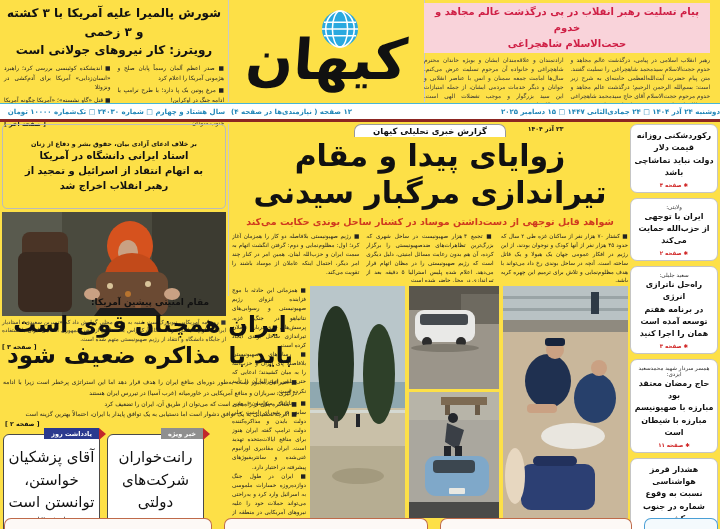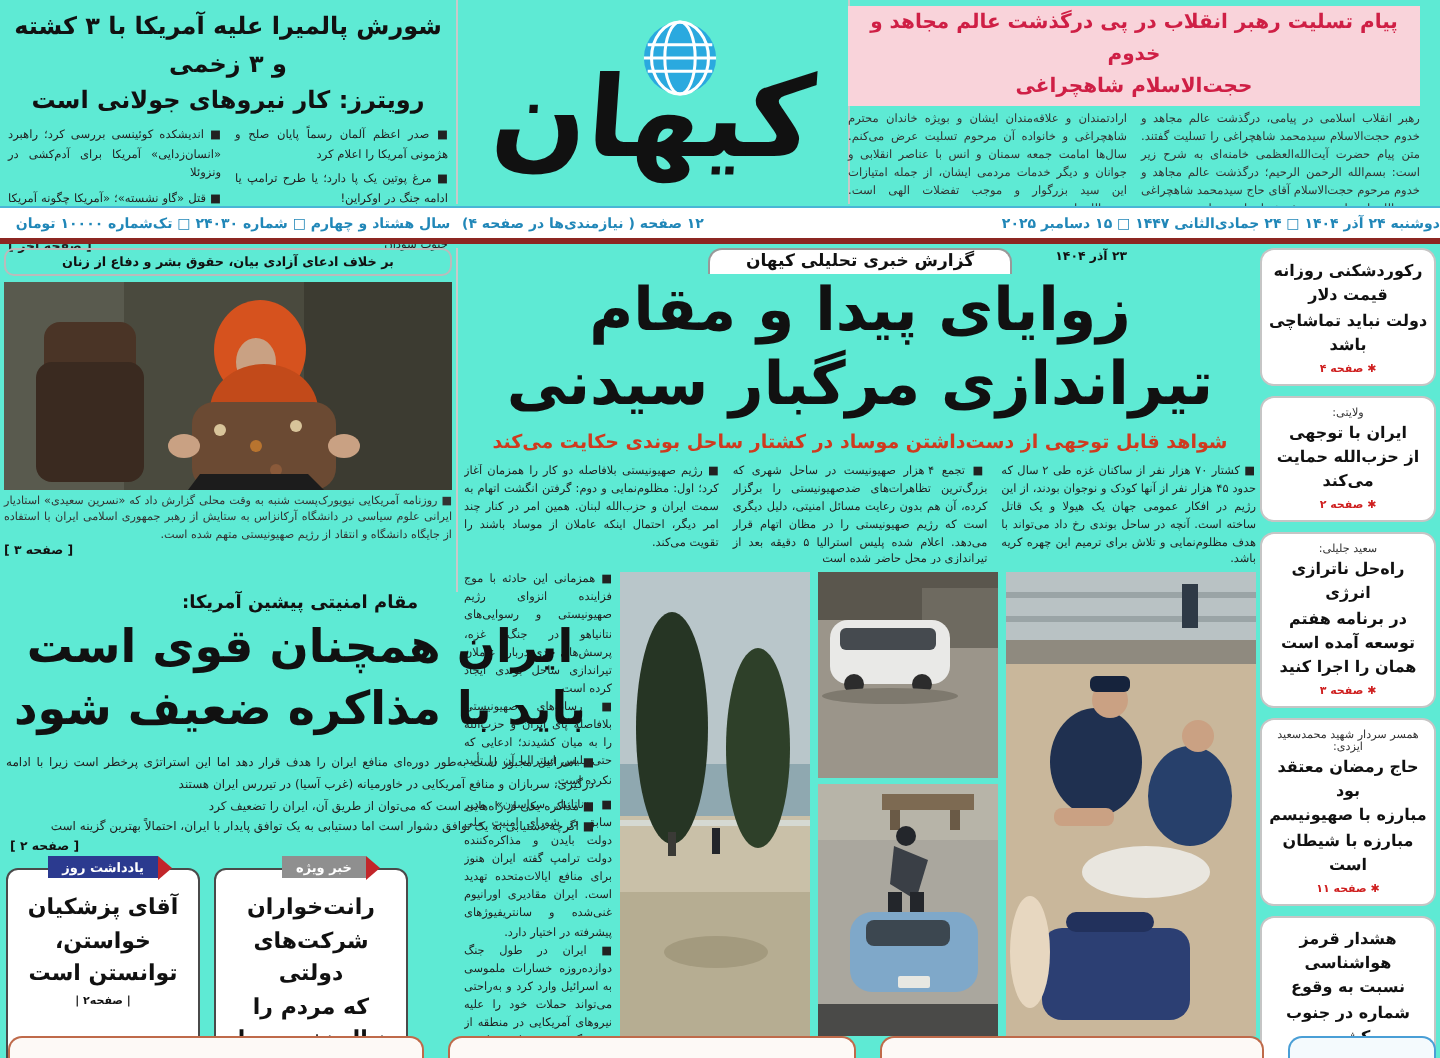--- a/index.html
+++ b/index.html
@@ -1,16 +1,16 @@
 <!DOCTYPE html>
 <html lang="fa" dir="rtl" style="--teal: #2187b8; --dark_red: #8c2622; --pink_bg: #f9d3da; --pink_text: #cf1f45; --deck_red: #cf3a1f; --note_label_bg: #2b3a8f; --special_label_bg: #8f8f8f;"><head>
 <meta charset="utf-8">
 <style>
   html,body{margin:0;padding:0;background:#e8e8e8}
-  #page{position:relative;width:720px;height:529px;background:#5eead4;overflow:hidden;
+  #page{position:relative;width:720px;height:529px;background:#fde047;overflow:hidden;
         direction:rtl;font-family:"DejaVu Sans","Liberation Sans",sans-serif;color:#111}
   .vline{position:absolute;width:1px;background:#c9c9c9}
 
   
   .palmyra{position:absolute;left:2px;top:4px;width:224px}
   .palmyra-headline{margin:0;font-size:12px;font-weight:bold;text-align:center;line-height:1.55;white-space:pre-line}
   .palmyra-items{display:flex;gap:7px;margin-top:4px;padding:0 2px}
   .palmyra-col{flex:1;font-size:5.8px;line-height:1.7;text-align:justify;color:#222}
   .p-item{margin-bottom:3px}
   .palmyra-ref{font-size:6.3px;font-weight:bold;text-align:left;margin-top:2px}
@@ -40,43 +40,43 @@
   
   .sidebar{position:absolute;left:630px;top:124px;width:88px;display:flex;flex-direction:column;gap:5px}
   .side-box{border:1px solid #c5c5c5;border-radius:7px;background:#fff;text-align:center;padding:5px 3px 4px}
   .side-kicker{font-size:5.6px;color:#333;margin-bottom:1px}
   .side-kicker:empty{display:none}
   .side-headline{font-size:8px;font-weight:bold;line-height:1.55;white-space:pre-line}
   .side-ref{font-size:5.5px;color:#cf2020;font-weight:bold;margin-top:2px}
 
   
   .professor{position:absolute;left:2px;top:124px;width:224px}
-  .prof-box{border:1px solid #bbb;border-radius:5px;text-align:center;padding:2px}
+  .prof-box{border:1px solid #bbb;border-radius:5px;text-align:center;padding:15px}
   .prof-kicker{font-size:6.4px;font-weight:bold}
   .prof-headline{margin:0;font-size:10px;font-weight:bold;line-height:1.5;white-space:pre-line}
   .prof-photo{height:104px;margin-top:3px;overflow:hidden;background:#44443a}
   .prof-photo svg{display:block}
   .prof-caption{font-size:5.6px;text-align:justify;line-height:1.5;color:#333;margin-top:2px}
   .prof-ref{font-size:6.2px;font-weight:bold;text-align:left}
 
   
   .iran{position:absolute;left:0;top:297px;width:300px;text-align:center}
   .iran-kicker{font-size:9px;font-weight:bold}
   .iran-headline{margin:2px 0 0;font-size:23px;font-weight:bold;line-height:1.35;white-space:pre-line;letter-spacing:-0.5px}
   .iran-bullets{font-size:6px;text-align:justify;line-height:1.8;color:#222;margin-top:6px;padding:0 3px;white-space:pre-line}
   .iran-ref{font-size:6.2px;font-weight:bold;text-align:left;padding-left:5px}
   .iran-boxes{display:flex;gap:7px;margin-top:7px;justify-content:flex-end;padding:0 3px}
   .tag-box{position:relative;border:1.5px solid #4a4a4a;border-radius:6px;background:#fff;width:97px;
            padding:11px 3px 3px;text-align:center;box-sizing:border-box}
-  .tag-label{position:absolute;top:-7px;right:20px;color:#fff;font-size:6.5px;font-weight:bold;padding:1.5px 7px}
+  .tag-label{position:absolute;top:-7px;right:0;color:#fff;font-size:6.5px;font-weight:bold;padding:1.5px 7px}
   .tag-label.note{background:var(--note_label_bg,#2b3a8f)}
   .tag-label.special{background:var(--special_label_bg,#8f8f8f)}
   .tag-label::after{content:"";position:absolute;right:-7px;top:0;
                     border-top:6.5px solid transparent;border-bottom:6.5px solid transparent;border-left:7px solid #c2262a}
-  .tag-headline{font-size:11px;font-weight:bold;line-height:1.5;white-space:pre-line}
+  .tag-headline{font-size:15px;font-weight:normal;line-height:1.5;white-space:pre-line}
   .tag-ref{font-size:5.5px;font-weight:bold;margin-top:2px}
 
   
   .sydney{position:absolute;left:232px;top:124px;width:396px}
   .sydney-kicker{display:block;margin:0 auto;width:fit-content;border:1px solid #999;border-bottom:none;
                  border-radius:7px 7px 0 0;font-size:8.5px;font-weight:bold;padding:1px 18px;background:#fff;text-align:center}
   .sydney-headline{margin:1px 0 0;font-size:30px;font-weight:bold;text-align:center;line-height:1.22;
                    white-space:pre-line;letter-spacing:-1px}
   .sydney-deck{color:var(--deck_red,#cf3a1f);font-size:9.5px;font-weight:bold;text-align:center;margin-top:5px}
   .sydney-body{display:flex;gap:7px;margin-top:5px;height:50px;overflow:hidden}
@@ -238,20 +238,22 @@
 ■ رسانه‌های صهیونیستی بلافاصله پای ایران و حزب‌الله را به میان کشیدند؛ ادعایی که حتی پلیس استرالیا آن را تأیید نکرده است.</div>
         <div class="strip-block">■ «ناتانیل سواسون» مدیر سابق در شورای امنیت ملی دولت بایدن و مذاکره‌کننده دولت ترامپ گفته ایران هنوز برای منافع ایالات‌متحده تهدید است. ایران مقادیری اورانیوم غنی‌شده و سانتریفیوژهای پیشرفته در اختیار دارد.
 ■ ایران در طول جنگ دوازده‌روزه خسارات ملموسی به اسرائیل وارد کرد و به‌راحتی می‌تواند حملات خود را علیه نیروهای آمریکایی در منطقه از سر بگیرد و به‌طور خلاصه، ایران جایگاه خود به‌عنوان منطقه‌ای متخاصم را حفظ کرده است</div>
       </div>
     </div>
   </section>
 
   <section class="professor">
     <div class="prof-box">
       <div class="prof-kicker">بر خلاف ادعای آزادی بیان، حقوق بشر و دفاع از زنان</div>
+      <h2 class="prof-headline">استاد ایرانی دانشگاه در آمریکا
+به اتهام انتقاد از اسرائیل و تمجید از رهبر انقلاب اخراج شد</h2>
     </div>
     <div class="prof-photo">
       <svg width="224" height="104" viewBox="0 0 224 104" preserveAspectRatio="none">
         <rect width="224" height="104" fill="#4a4a3e"></rect>
         <rect width="60" height="104" fill="#595a4e"></rect>
         <rect x="150" width="74" height="104" fill="#3c3b31"></rect>
         <rect x="20" y="20" width="46" height="42" rx="8" fill="#4a3426"></rect>
         <rect x="16" y="40" width="54" height="60" rx="8" fill="#3a2a20"></rect>
         <ellipse cx="128" cy="34" rx="23" ry="25" fill="#d6521e"></ellipse>
         <ellipse cx="126" cy="40" rx="10" ry="12" fill="#c9a183"></ellipse>

